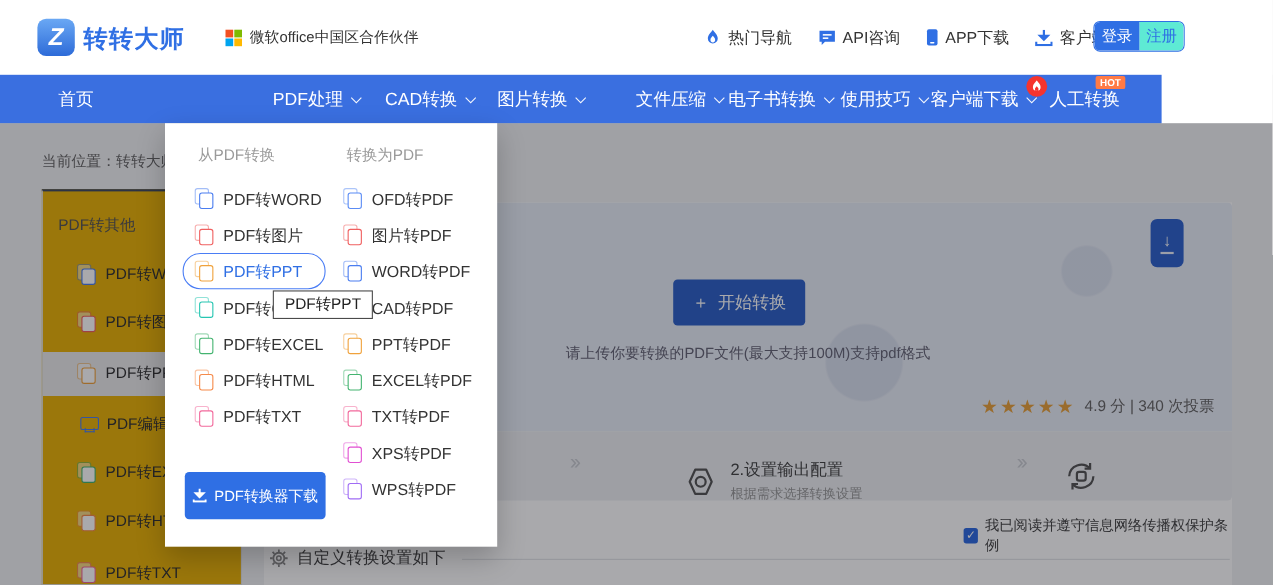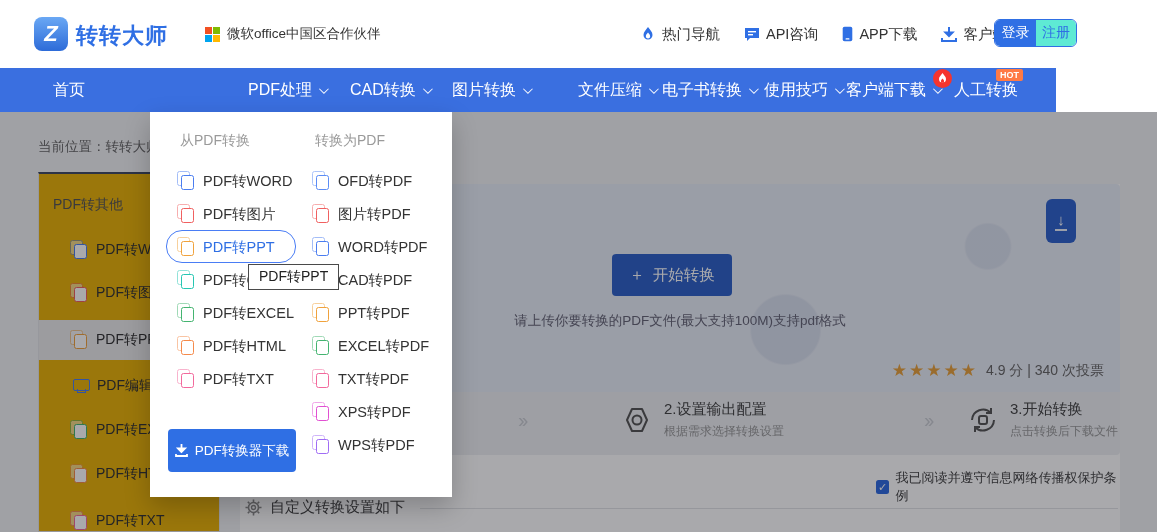--- a/index.html
+++ b/index.html
@@ -58,21 +58,21 @@
   .float-dl .bar { width:12px; height:2px; background:#fff; opacity:.9; }
   .select-btn { position:absolute; left:372px; top:70px; width:120px; height:42px; background:#2e62c8; border-radius:4px;
     color:#fff; font-size:15.5px; display:flex; align-items:center; justify-content:center; gap:8px; cursor:pointer; border:none; }
   .upload-hint { position:absolute; left:0; top:128px; width:100%; text-align:center; font-size:13.5px; color:#667; }
   .rating { position:absolute; right:16px; top:176px; display:flex; align-items:center; gap:8px; cursor:pointer; }
   .stars { color:#e8a23c; font-size:17px; letter-spacing:2px; }
   .rating-text { font-size:14px; color:#666; }
 
   .steps { position:absolute; left:0; top:208px; width:100%; height:63px; background:#eef0f3; border-radius:0 0 4px 4px; }
   .step-chev { position:absolute; top:17px; font-size:20px; color:#c9ccd2; letter-spacing:-3px; }
-  .step { position:absolute; top:8px; display:flex; gap:12px; align-items:center; }
+  .step { position:absolute; top:26px; display:flex; gap:12px; align-items:center; }
   .step-icon { flex:0 0 30px; }
   .step-title { font-size:15px; color:#444; }
   .step-sub { font-size:12px; color:#999; margin-top:4px; }
 
   .decrypt-row { position:absolute; left:215px; top:286px; font-size:13.5px; color:#555; white-space:nowrap; }
   .decrypt-row a { color:#2f6fe4; text-decoration:underline; cursor:pointer; }
   .agree-row { position:absolute; left:636px; top:285px; display:flex; align-items:center; gap:6px; }
   .checkbox { width:14px; height:14px; background:#2f6be0; border-radius:2.5px; color:#fff; font-size:11px; line-height:14px;
     text-align:center; cursor:pointer; }
   .agree-text { font-size:13px; color:#444; }
@@ -264,24 +264,20 @@
         </div>
         <div class="step-chev" style="left:684px">››</div>
         <div class="step" style="left:728px">
           <svg class="step-icon" width="30" height="30" viewBox="0 0 30 30">
             <path d="M4 15a11 11 0 0 1 19-7" fill="none" stroke="#555" stroke-width="2"></path>
             <path d="M26 15a11 11 0 0 1-19 7" fill="none" stroke="#555" stroke-width="2"></path>
             <path d="M23 3v5h-5" fill="none" stroke="#555" stroke-width="2"></path>
             <path d="M7 27v-5h5" fill="none" stroke="#555" stroke-width="2"></path>
             <rect x="11" y="11" width="8" height="8" rx="2" fill="none" stroke="#555" stroke-width="2"></rect>
           </svg>
-          <div>
-            <div class="step-title">3.开始转换</div>
-            <div class="step-sub">点击转换后下载文件</div>
-          </div>
         </div>
       </div>
 
       <div class="agree-row">
         <span class="checkbox">✓</span>
         <span class="agree-text">我已阅读并遵守信息网络传播权保护条例</span>
       </div>
       <div class="custom-row">
         <svg width="17" height="17" viewBox="0 0 17 17">
           <circle cx="8.5" cy="8.5" r="5" fill="none" stroke="#8a8a8a" stroke-width="1.6"></circle>

